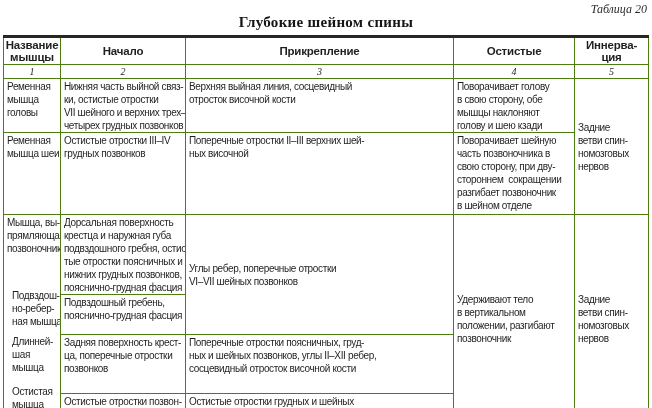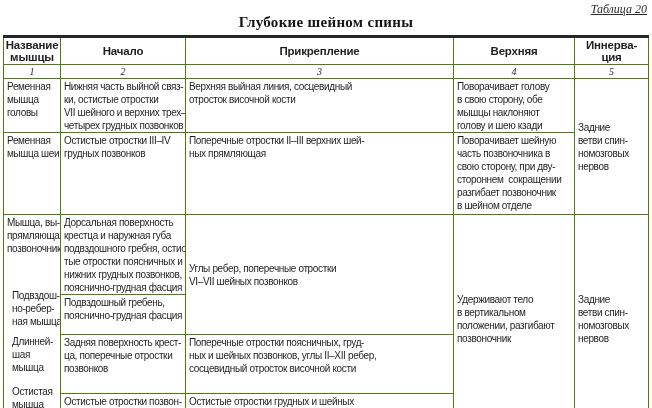--- a/index.html
+++ b/index.html
@@ -3,21 +3,21 @@
 <meta charset="utf-8">
 <style>
   html,body{margin:0;padding:0;}
   body{
     width:652px;height:408px;position:relative;overflow:hidden;
     background:#ffffff;color:#1f1f1f;
     font-family:"Liberation Sans", sans-serif;
   }
   .caption{
     position:absolute;top:2px;right:5px;
-    font-family:"Liberation Serif", serif;font-style:italic;font-size:12px;color:#2a2a2a;text-decoration:underline;
+    font-family:"Liberation Serif", serif;font-style:italic;font-size:12px;color:#2a2a2a;
   }
   .title{
     position:absolute;top:14px;left:0;width:652px;text-align:center;
     font-family:"Liberation Serif", serif;font-weight:bold;font-size:15px;color:#151515;
     letter-spacing:.3px;
   }
   table.muscles{
     position:absolute;left:3px;top:35px;width:645px;
     border-collapse:collapse;table-layout:fixed;
     border-top:3px solid #262626;
@@ -64,21 +64,21 @@
     <col style="width:121px">
     <col style="width:74px">
   </colgroup>
 
   <tbody>
       <tr class="hdr" style="height:27px">
     <th>Название
 мышцы</th>
     <th>Начало</th>
     <th>Прикрепление</th>
-    <th>Верхняя</th>
+    <th>Остистые</th>
     <th>Иннерва-
 ция</th>
   </tr>
 
   <tr class="nums" style="height:14px">
     <td>1</td>
     <td>2</td>
     <td>3</td>
     <td>4</td>
     <td>5</td>
@@ -103,21 +103,21 @@
 номозговых
 нервов</td>
   </tr>
 
   <tr style="height:82px">
     <td>Ременная
 мышца шеи</td>
     <td>Остистые отростки III–IV
 грудных позвонков</td>
     <td>Поперечные отростки II–III верхних шей-
-ных прямляющая</td>
+ных височной</td>
     <td>Поворачивает шейную
 часть позвоночника в
 свою сторону, при дву-
 стороннем  сокращении
 разгибает позвоночник
 в шейном отделе</td>
   </tr>
 
   <tr style="height:77px">
     <td class="erector-name" rowspan="4">

